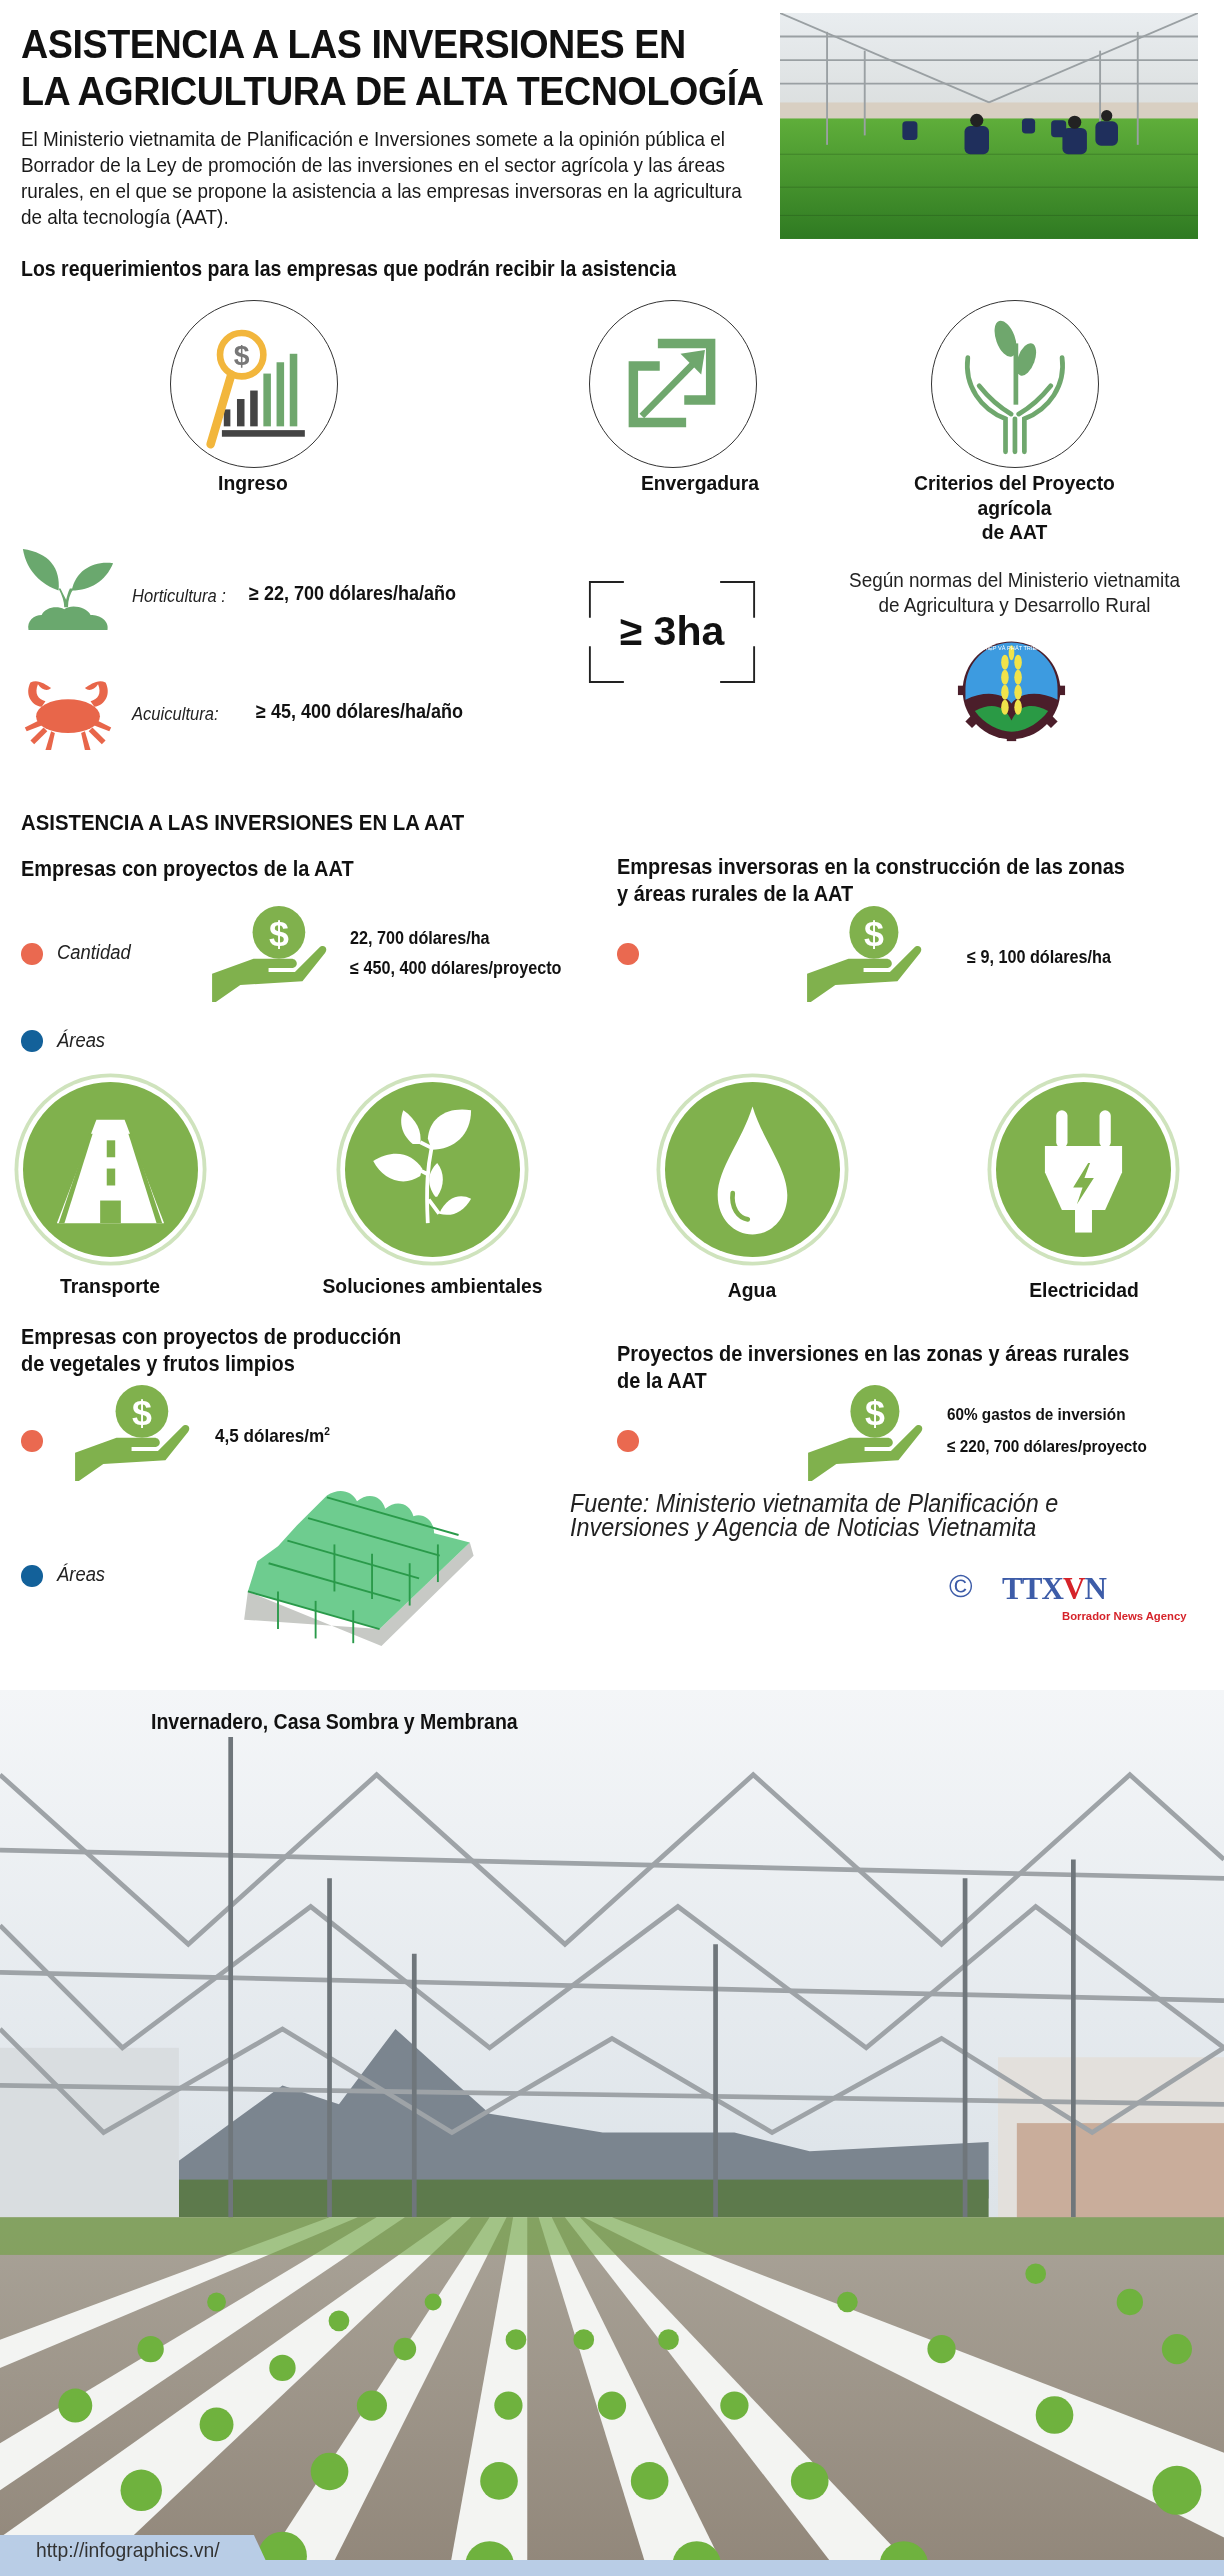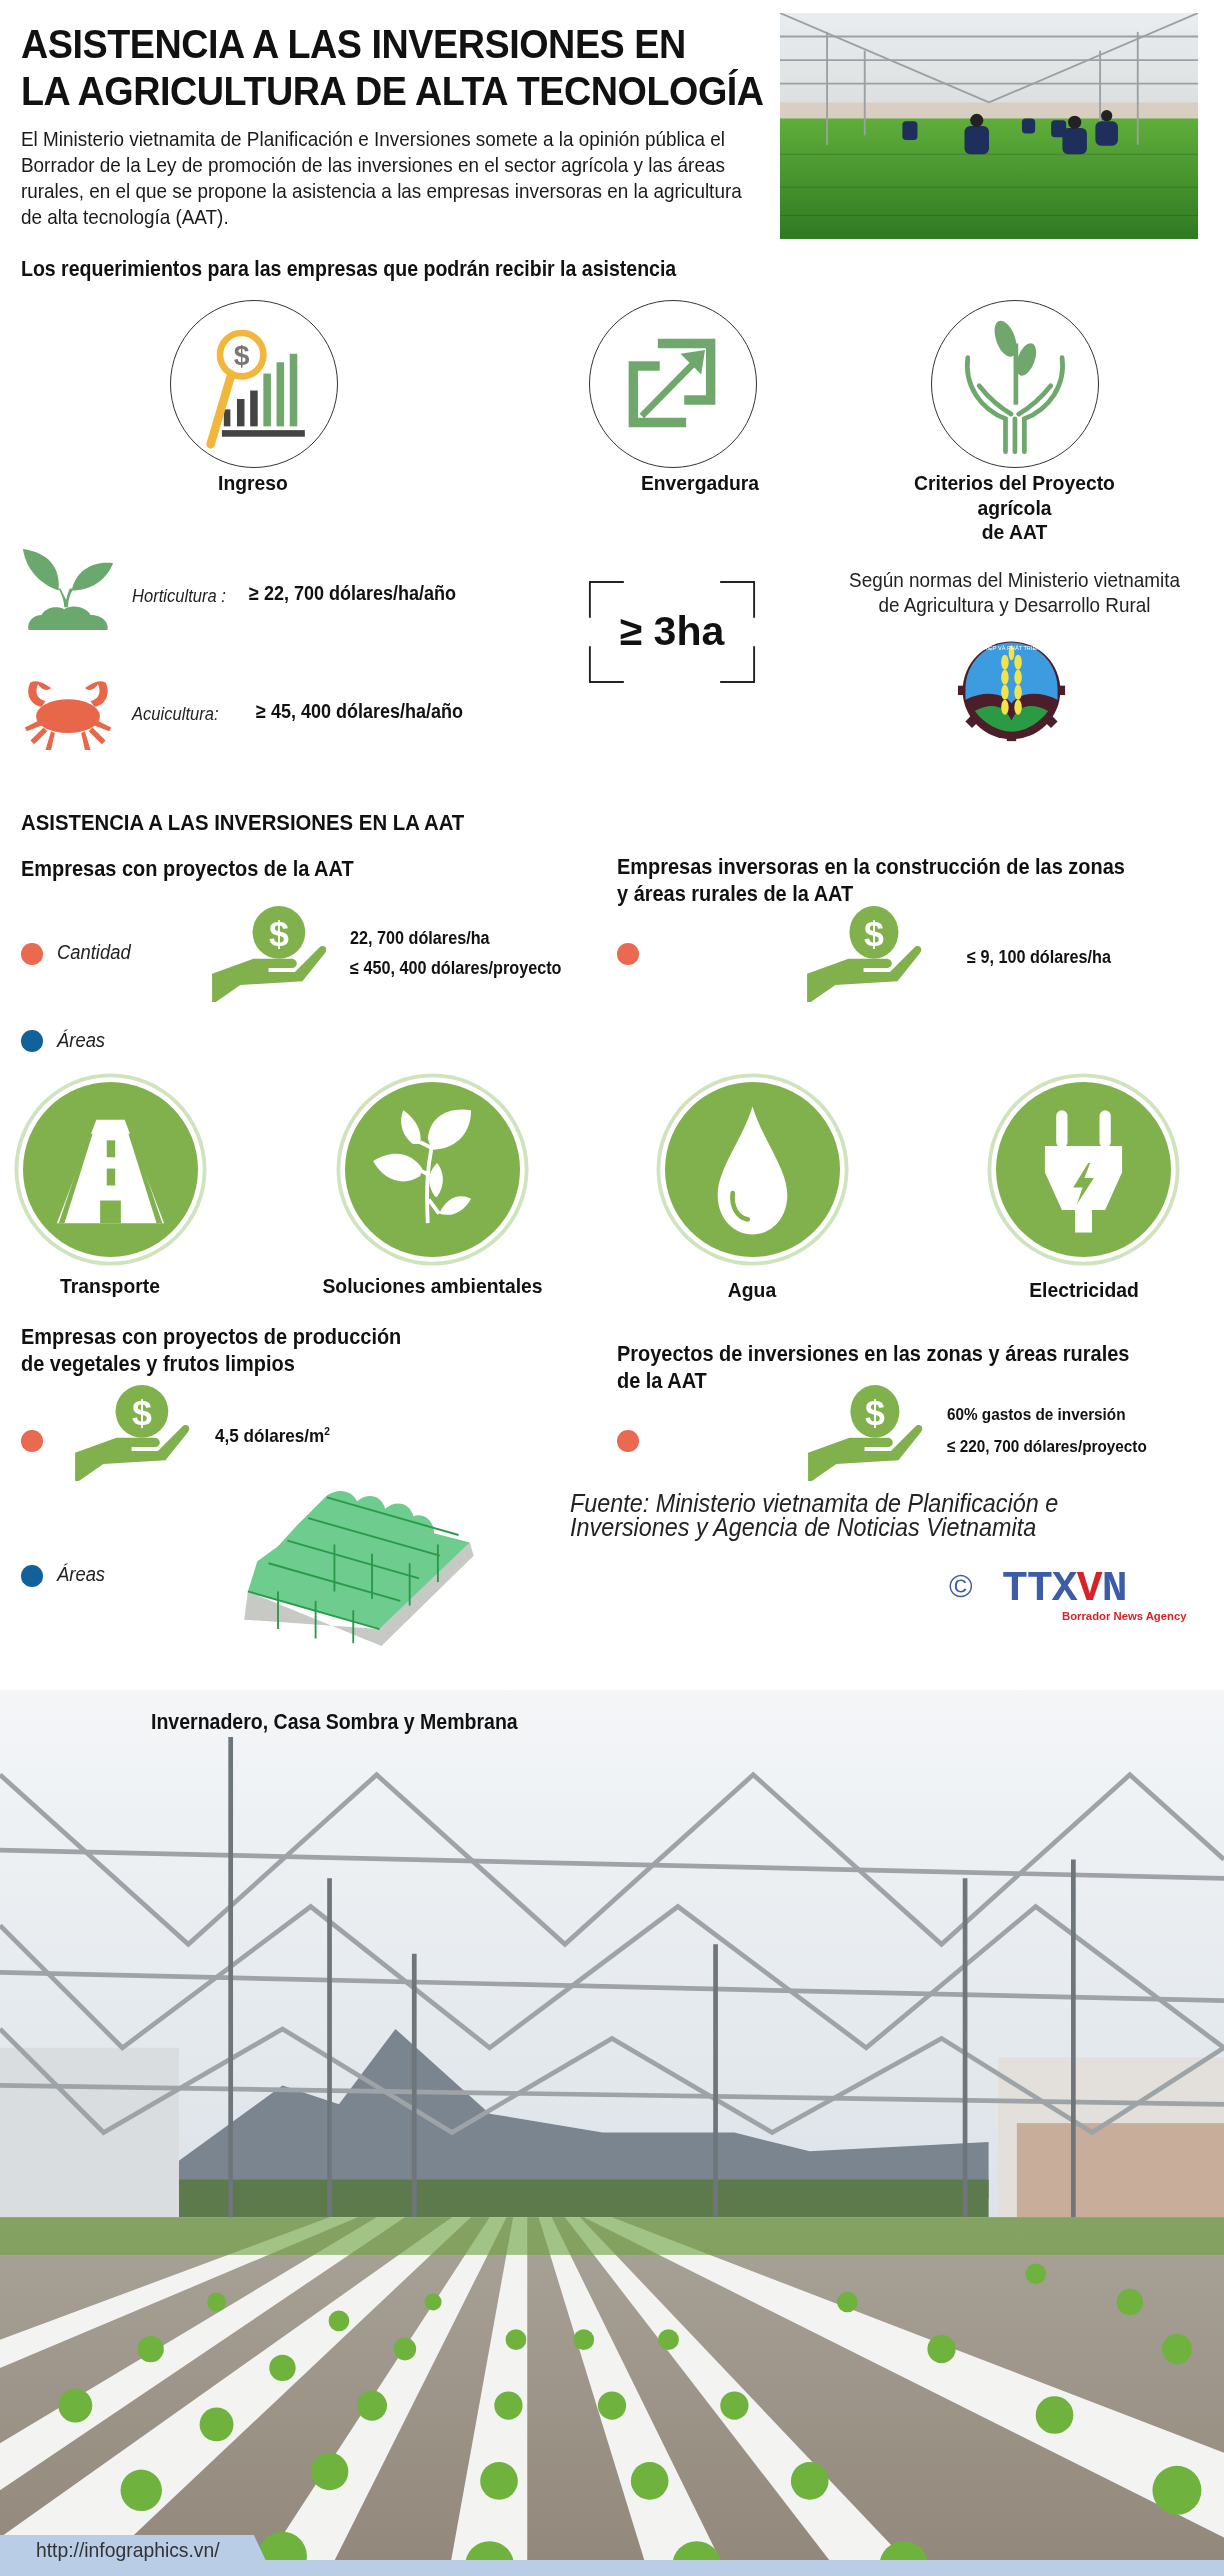--- a/index.html
+++ b/index.html
@@ -343,21 +343,21 @@
 <div class="abs val" style="left:947px; top:1404px; font-size:17px;">60% gastos de inversión</div>
 <div class="abs val" style="left:947px; top:1436px; font-size:17px;">≤ 220, 700 dólares/proyecto</div>
 
 <div class="abs" style="left:570px; top:1492px; font-style:italic; font-size:25.4px; line-height:23.5px; color:#222; transform:scaleX(0.92); transform-origin:left top; white-space:nowrap;">
   <div>Fuente: Ministerio vietnamita de Planificación e</div>
   <div>Inversiones  y Agencia de Noticias Vietnamita</div>
 </div>
 
 <div class="abs" style="left:949px; top:1567px; width:235px; height:60px;">
   <div style="position:absolute; left:0; top:0; font-size:32px; line-height:38px; color:#3d5ca8;">©</div>
-  <div style="position:absolute; left:53px; top:0; font-size:43px; line-height:43px; font-weight:bold; letter-spacing:-0.9px; font-family:Liberation Mono, monospace; color:#3d5ca8;">
+  <div style="position:absolute; left:53px; top:0; font-size:31px; line-height:43px; font-weight:bold; letter-spacing:-0.9px; font-family:Liberation Serif, serif; color:#3d5ca8;">
     <span>TTX</span><span style="color:#d6232a;">V</span><span>N</span>
   </div>
   <div style="position:absolute; left:113px; top:43px; font-size:11.3px; font-weight:bold; color:#d6232a; white-space:nowrap;">Borrador News Agency</div>
 </div>
 
 <div class="abs photo" style="left:0; top:1690px; width:1224px; height:918px;">
   <svg width="1224" height="918" viewBox="0 0 1300 975">
     <defs>
       <linearGradient id="sky" x1="0" y1="0" x2="0" y2="1">
         <stop offset="0" stop-color="#f4f6f8"></stop>

